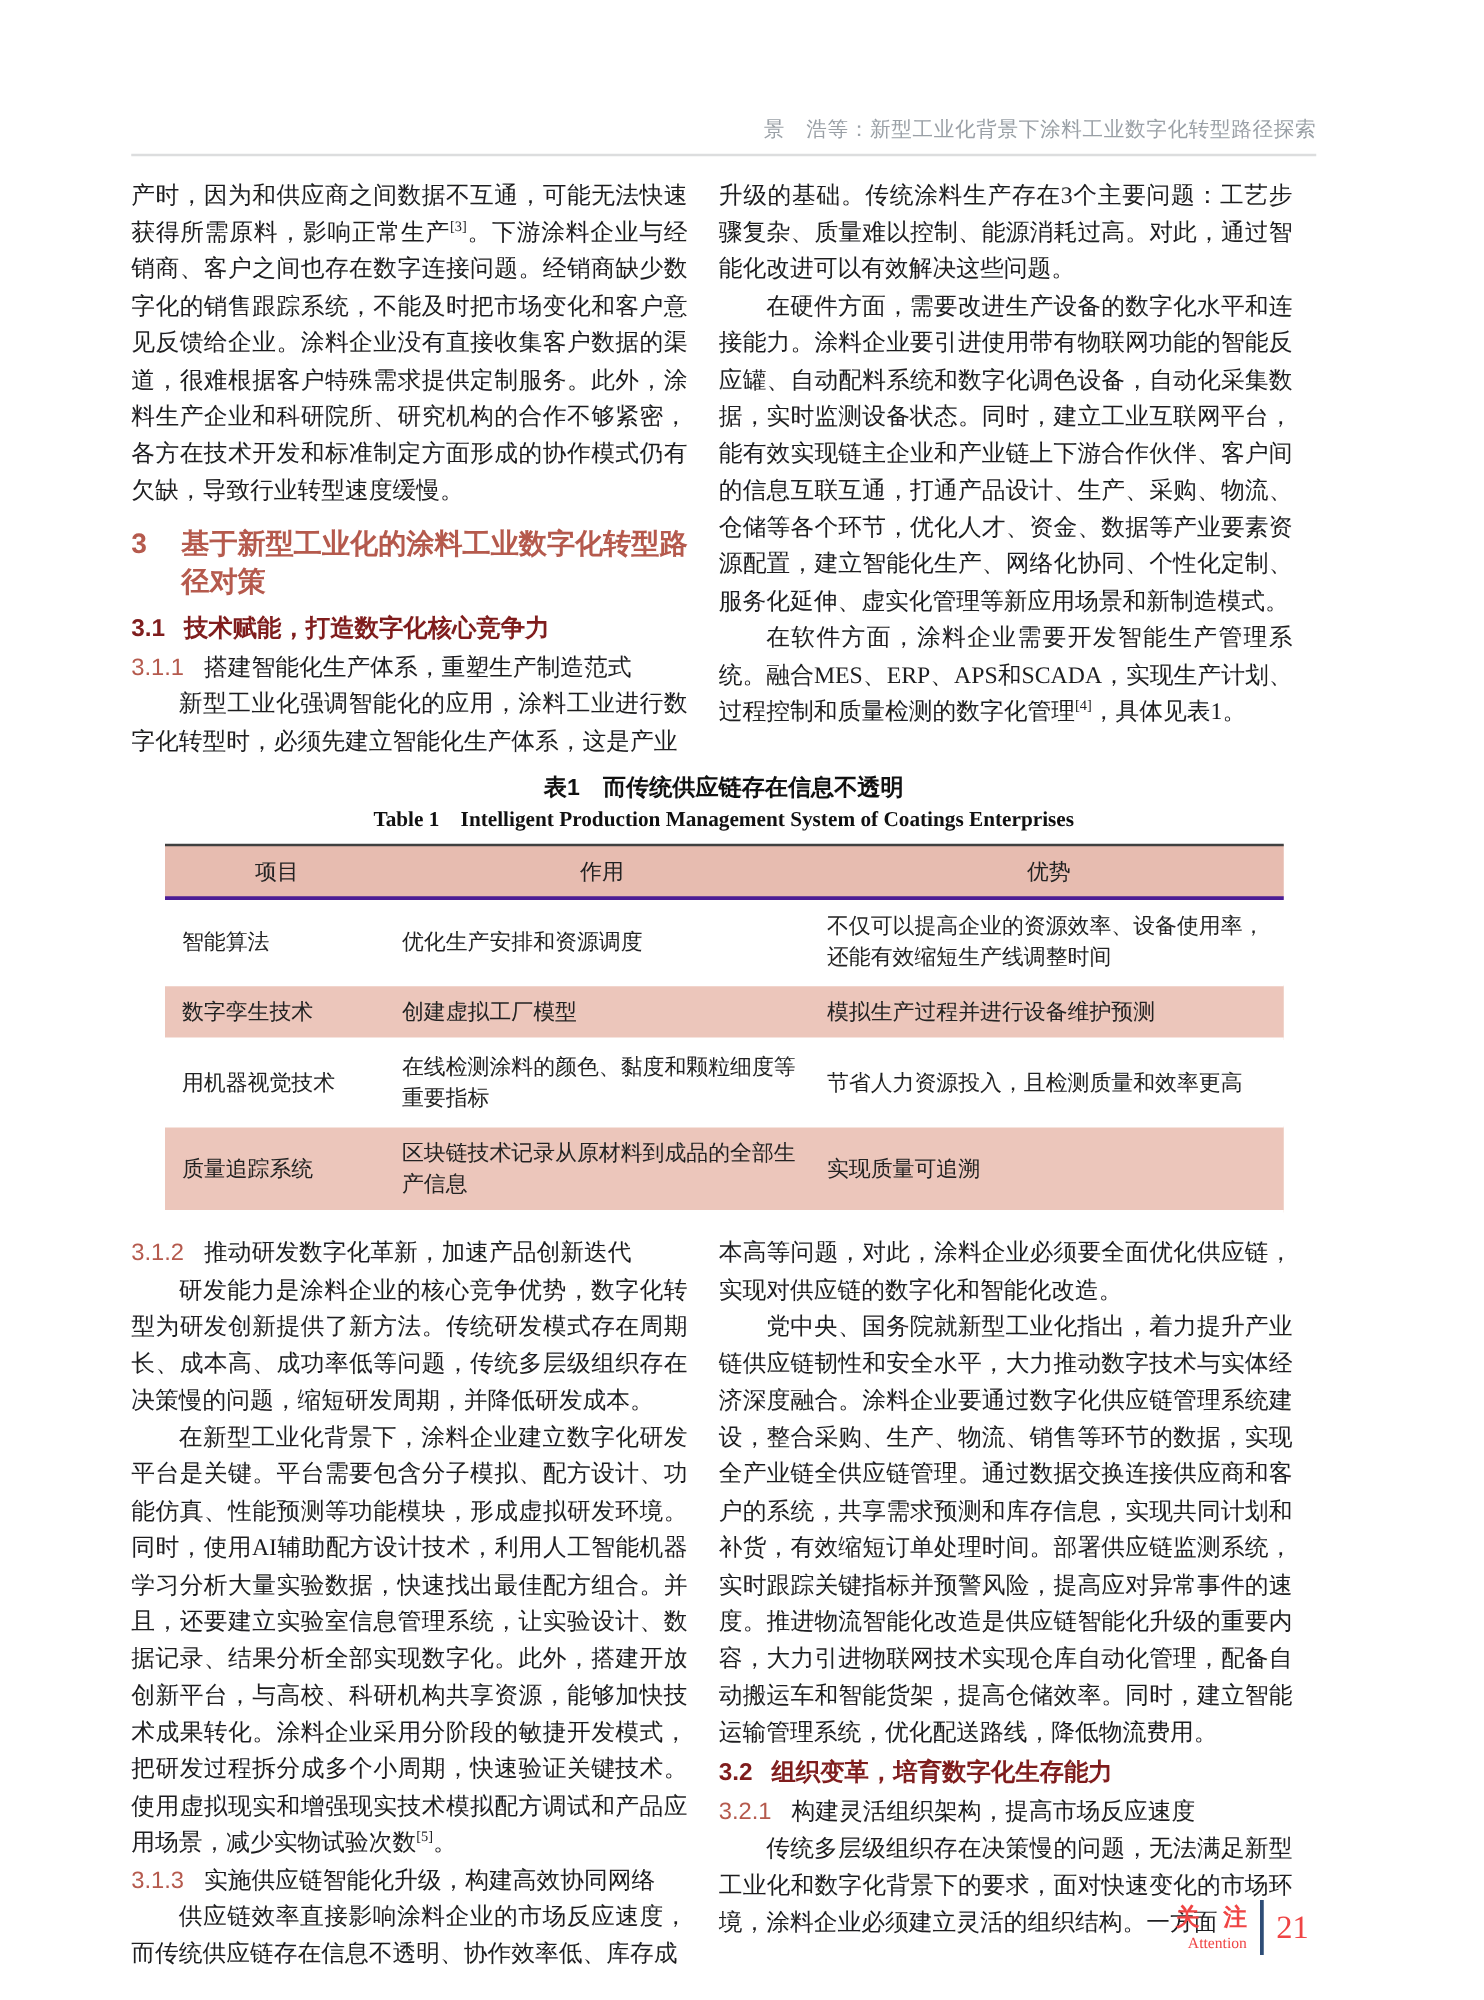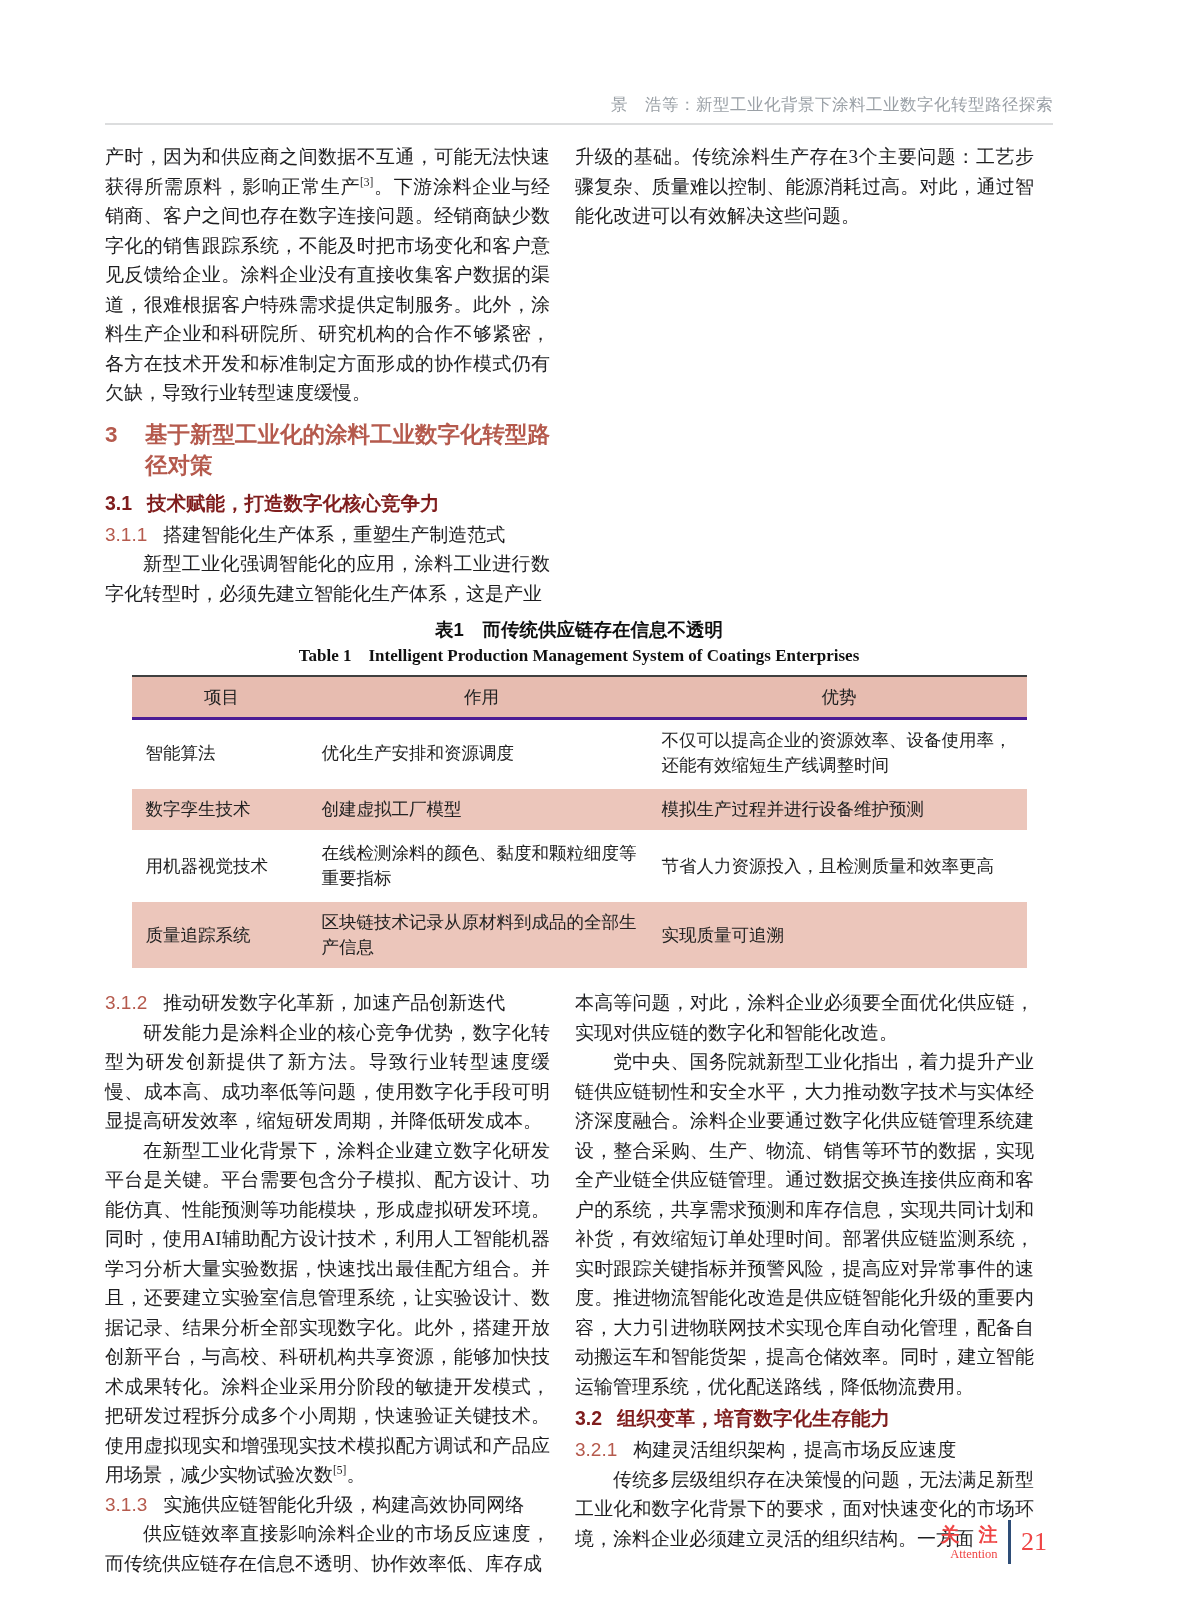--- a/index.html
+++ b/index.html
@@ -118,20 +118,22 @@
       <h4 class="h-sec3">
         <span class="num">3.1.1</span>
         <span class="txt">搭建智能化生产体系，重塑生产制造范式</span>
       </h4>
 
       <p class="para indent">新型工业化强调智能化的应用，涂料工业进行数字化转型时，必须先建立智能化生产体系，这是产业</p>
     </div>
 
     <div class="col-right">
       <p class="para">升级的基础。传统涂料生产存在3个主要问题：工艺步骤复杂、质量难以控制、能源消耗过高。对此，通过智能化改进可以有效解决这些问题。</p>
+      <p class="para indent">在硬件方面，需要改进生产设备的数字化水平和连接能力。涂料企业要引进使用带有物联网功能的智能反应罐、自动配料系统和数字化调色设备，自动化采集数据，实时监测设备状态。同时，建立工业互联网平台，能有效实现链主企业和产业链上下游合作伙伴、客户间的信息互联互通，打通产品设计、生产、采购、物流、仓储等各个环节，优化人才、资金、数据等产业要素资源配置，建立智能化生产、网络化协同、个性化定制、服务化延伸、虚实化管理等新应用场景和新制造模式。</p>
+      <p class="para indent"><span>在软件方面，涂料企业需要开发智能生产管理系统。融合MES、ERP、APS和SCADA，实现生产计划、过程控制和质量检测的数字化管理</span><sup class="cite">[4]</sup><span>，具体见表1。</span></p>
     </div>
   </div>
 
   <section class="table-block">
     <div class="tbl-title-cn">表1　而传统供应链存在信息不透明</div>
     <div class="tbl-title-en">Table 1　Intelligent Production Management System of Coatings Enterprises</div>
     <table class="t1">
       <colgroup>
         <col style="width:180px">
           <col style="width:340px">
@@ -168,21 +170,21 @@
       </tbody>
     </table>
   </section>
 
   <div class="cols">
     <div class="col-left">
       <h4 class="h-sec3">
         <span class="num">3.1.2</span>
         <span class="txt">推动研发数字化革新，加速产品创新迭代</span>
       </h4>
-      <p class="para indent">研发能力是涂料企业的核心竞争优势，数字化转型为研发创新提供了新方法。导致行业转型速度缓慢、成本高、成功率低等问题，使用数字化手段可明显提高研发效率，缩短研发周期，并降低研发成本。</p>
+      <p class="para indent">研发能力是涂料企业的核心竞争优势，数字化转型为研发创新提供了新方法。传统研发模式存在周期长、成本高、成功率低等问题，传统多层级组织存在决策慢的问题，缩短研发周期，并降低研发成本。</p>
       <p class="para indent"><span>在新型工业化背景下，涂料企业建立数字化研发平台是关键。平台需要包含分子模拟、配方设计、功能仿真、性能预测等功能模块，形成虚拟研发环境。同时，使用AI辅助配方设计技术，利用人工智能机器学习分析大量实验数据，快速找出最佳配方组合。并且，还要建立实验室信息管理系统，让实验设计、数据记录、结果分析全部实现数字化。此外，搭建开放创新平台，与高校、科研机构共享资源，能够加快技术成果转化。涂料企业采用分阶段的敏捷开发模式，把研发过程拆分成多个小周期，快速验证关键技术。使用虚拟现实和增强现实技术模拟配方调试和产品应用场景，减少实物试验次数</span><sup class="cite">[5]</sup><span>。</span></p>
       <h4 class="h-sec3">
         <span class="num">3.1.3</span>
         <span class="txt">实施供应链智能化升级，构建高效协同网络</span>
       </h4>
       <p class="para indent">供应链效率直接影响涂料企业的市场反应速度，而传统供应链存在信息不透明、协作效率低、库存成</p>
     </div>
 
     <div class="col-right">
       <p class="para">本高等问题，对此，涂料企业必须要全面优化供应链，实现对供应链的数字化和智能化改造。</p>

